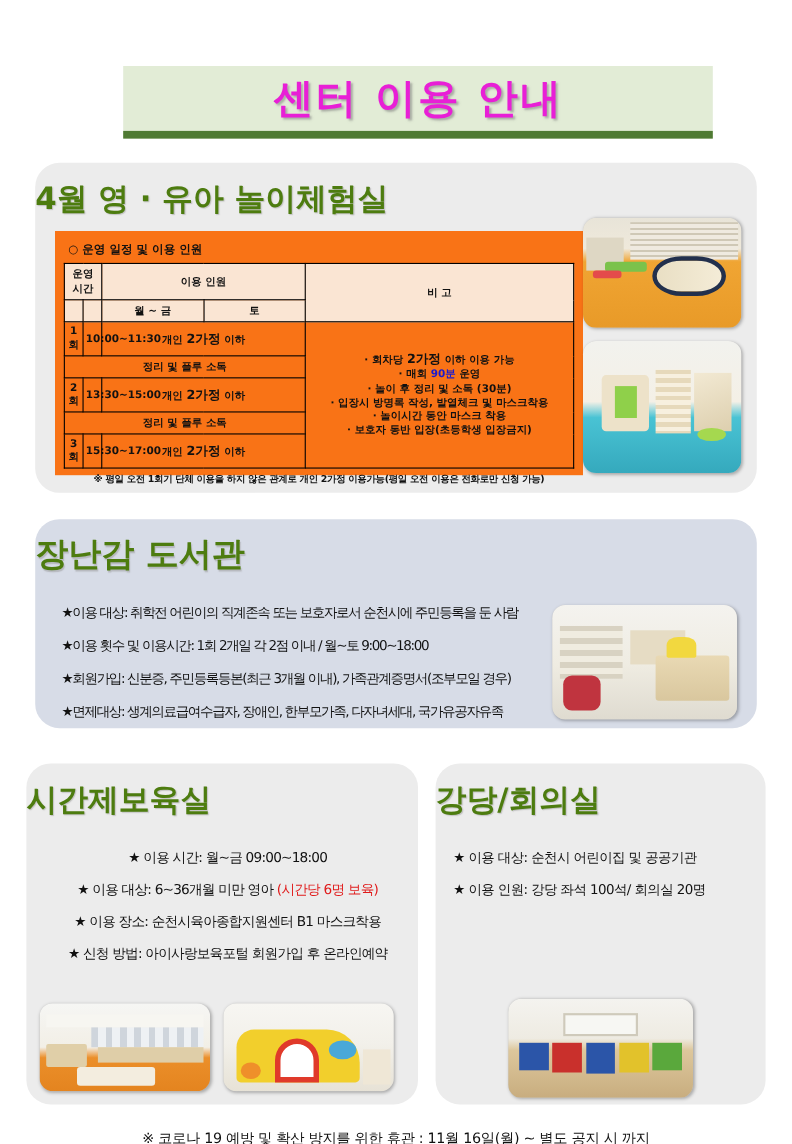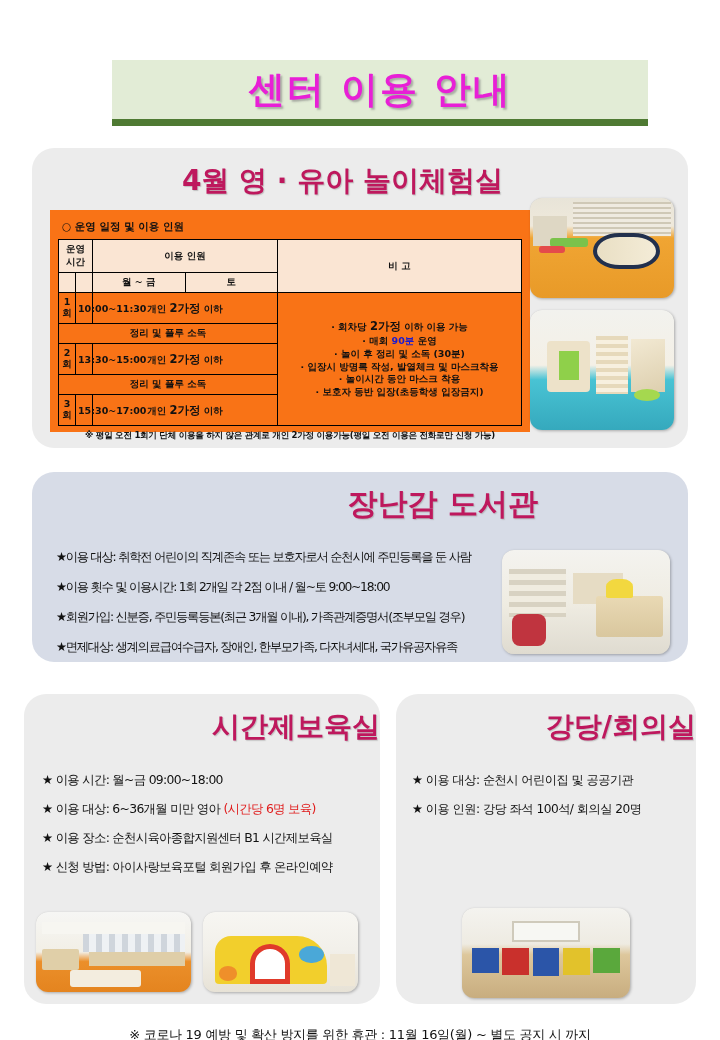--- a/index.html
+++ b/index.html
@@ -24,21 +24,21 @@
     text-shadow: 2px 2px 2px rgba(120,120,120,.55);
   }
 
   
   .panel {
     position: absolute; border-radius: 22px; background: #ececec;
   }
   .panel.blue { background: #d7dce7; }
 
   .sec-head {
-    text-align: right; font-weight: bold; color: #be185d;
+    text-align: left; font-weight: bold; color: #4d7c0f;
     text-shadow: 1px 1px 1px rgba(150,150,150,.5);
   }
 
   
   #sec-play { left: 32px; top: 126px; width: 656px; height: 300px; }
   #sec-play .sec-head { font-size: 28px; padding-top: 14px; padding-right: 185px; }
 
   .table-card {
     position: absolute; left: 18px; top: 62px; width: 480px; height: 222px;
     background: #f97316; padding: 8px 8px 4px 8px;
@@ -83,21 +83,21 @@
   .bullets { position: absolute; left: 24px; top: 70px; width: 490px; }
   .bullets .b {
     font-size: 12.3px; color: #111; padding: 6.5px 0; letter-spacing: -1.25px;
     white-space: nowrap; font-weight: 500;
   }
   #ph-toy { left: 502px; top: 528px; width: 168px; height: 104px; }
 
   
   #sec-care { left: 24px; top: 672px; width: 356px; height: 310px; }
   #sec-care .sec-head { font-size: 28px; padding-top: 14px; }
-  #sec-care .c-bullets { position: absolute; left: 18px; top: 72px; width: 330px; }
+  #sec-care .c-bullets { position: absolute; left: 18px; top: 72px; width: 330px; text-align: center; }
   .c-bullets .b { font-size: 12.4px; color: #111; padding: 6px 0; letter-spacing: -0.7px; white-space: nowrap; }
   .red-t { color: #e01b1b; }
   #ph-care1 { left: 36px; top: 890px; width: 155px; height: 80px; }
   #ph-care2 { left: 203px; top: 890px; width: 155px; height: 80px; }
 
   
   #sec-hall { left: 396px; top: 672px; width: 300px; height: 310px; }
   #sec-hall .sec-head { font-size: 28px; padding-top: 14px; }
   #sec-hall .c-bullets { position: absolute; left: 16px; top: 72px; width: 286px; }
   #sec-hall .c-bullets .b { font-size: 12.2px; letter-spacing: -0.5px; }
@@ -214,21 +214,21 @@
     <div class="strip" style="left:56%;top:44%;width:40%;height:40%;background:linear-gradient(#e9d9b4,#d9c79e);border-radius:3px;"></div>
     <div class="strip" style="left:62%;top:28%;width:16%;height:18%;background:#f2d83f;border-radius:40% 40% 10% 10%;"></div>
     <div class="strip" style="left:6%;top:62%;width:20%;height:30%;background:#c0343f;border-radius:8px;"></div>
   </div>
 
   <div class="panel" id="sec-care">
     <div class="sec-head">시간제보육실</div>
     <div class="c-bullets">
       <div class="b">★ 이용 시간: 월~금 09:00~18:00</div>
       <div class="b"><span>★ 이용 대상: 6~36개월 미만 영아 </span><span class="red-t">(시간당 6명 보육)</span></div>
-      <div class="b">★ 이용 장소: 순천시육아종합지원센터 B1 시간제보육실</div>
+      <div class="b">★ 이용 장소: 순천시육아종합지원센터 B1 마스크착용</div>
       <div class="b">★ 신청 방법: 아이사랑보육포털 회원가입 후 온라인예약</div>
     </div>
   </div>
 
   <div class="photo" id="ph-care1">
     <div class="ph-bg" style="background:linear-gradient(#f6f6f4 0%,#f2efe6 50%,#eb8f2a 62%,#e4841f 100%);"></div>
     <div class="strip" style="left:4%;top:12%;width:92%;height:16%;background:#f7f6f1;"></div>
     <div class="strip" style="left:30%;top:28%;width:66%;height:22%;background:repeating-linear-gradient(90deg,#cfd5dc 0 6px,#eef1f4 6px 13px);"></div>
     <div class="strip" style="left:4%;top:46%;width:24%;height:26%;background:#e0cfa8;border-radius:2px;"></div>
     <div class="strip" style="left:34%;top:50%;width:62%;height:18%;background:#dfce a8;background:#dfcea8;"></div>

